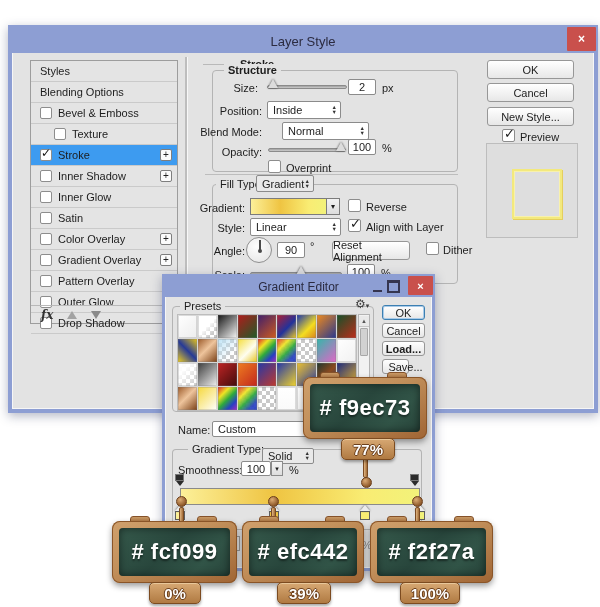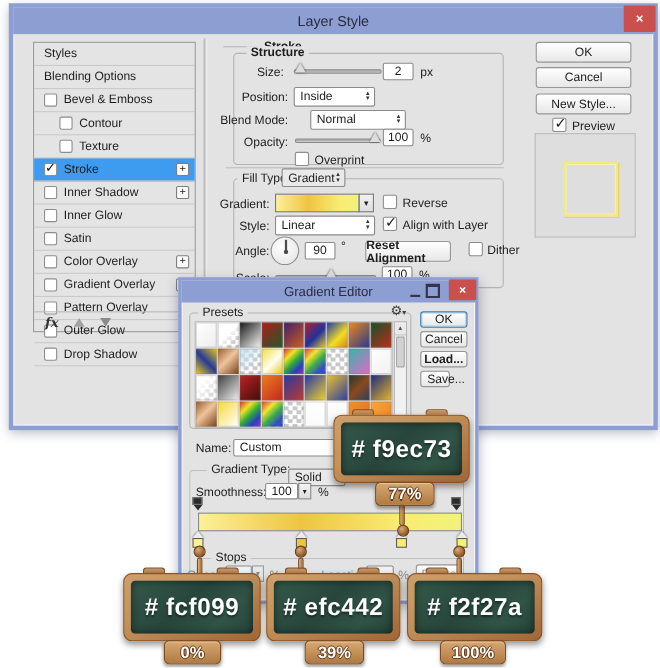--- a/index.html
+++ b/index.html
@@ -1,21 +1,21 @@
 <!DOCTYPE html>
 <html><head>
 <meta charset="utf-8">
 <style>
   html,body{margin:0;padding:0;background:#fff;}
   #stage{position:relative;width:600px;height:607px;background:#fff;overflow:hidden;
          font-family:"Liberation Sans","DejaVu Sans",sans-serif;font-size:11px;color:#1d1d1d;}
   .abs{position:absolute;}
   
   .win{position:absolute;border:4px solid #8d9ed3;background:#e3e3e3;
-       box-shadow:0 3px 10px rgba(40,50,90,.35), inset 0 0 0 1px #f6f6f6;}
+       box-shadow:0 3px 10px rgba(40,50,90,.35), inset 0 0 0 1px #f6f6f6;margin-top:22px;}
   .titlebar{position:absolute;left:0;top:0;right:0;background:#8d9ed3;display:flex;
             align-items:center;justify-content:center;color:#2b2b40;}
   .closebtn{position:absolute;background:#c9504c;color:#fff;display:flex;align-items:center;
             justify-content:center;font-weight:bold;border-radius:1px;cursor:default;}
   .mmbtn{position:absolute;color:#35354f;display:flex;align-items:flex-end;justify-content:center;}
   .max-ic{width:9px;height:8px;border:2px solid #35354f;border-top-width:3px;background:transparent;}
   .min-ic{width:9px;height:2px;background:#35354f;margin-bottom:3px;}
   
   .pbtn{position:absolute;background:linear-gradient(#ffffff,#e7e7e7);border:1px solid #979797;
         border-radius:3px;display:flex;align-items:center;justify-content:center;box-sizing:border-box;}
@@ -122,24 +122,20 @@
           </div>
           <div class="sb-item">
             <span>Blending Options</span>
           </div>
           <div class="sb-item">
             <span class="scb"></span>
             <span>Bevel &amp; Emboss</span>
           </div>
           <div class="sb-item indent">
             <span class="scb"></span>
-            <span>Contour</span>
-          </div>
-          <div class="sb-item indent">
-            <span class="scb"></span>
             <span>Texture</span>
           </div>
           <div class="sb-item sel">
             <span class="scb on"></span>
             <span>Stroke</span>
             <span class="plus">+</span>
           </div>
           <div class="sb-item">
             <span class="scb"></span>
             <span>Inner Shadow</span>
@@ -251,21 +247,21 @@
           <span>▼</span>
         </span>
     </div>
     <div class="cb on" style="left:336px;top:190px;"></div>
     <div class="lbl" style="left:354px;top:192px;">Align with Layer</div>
 
     <div class="rlbl" style="left:153px;top:216px;width:80px;">Angle:</div>
     <div id="angle-dial" style="left:234px;top:208px;"></div>
     <div class="valbox" style="left:265px;top:213px;width:28px;height:16px;">90</div>
     <div class="lbl" style="left:298px;top:211px;">°</div>
-    <div class="pbtn" style="left:320px;top:212px;width:78px;height:19px;font-weight:bold;">Reset Alignment</div>
+    <div class="pbtn" style="left:320px;top:212px;width:78px;height:19px;">Reset Alignment</div>
     <div class="cb" style="left:414px;top:213px;"></div>
     <div class="lbl" style="left:431px;top:215px;">Dither</div>
 
     <div class="rlbl" style="left:153px;top:240px;width:80px;">Scale:</div>
     <div class="track" style="left:238px;top:243px;width:92px;"></div>
     <div class="thumb" style="left:284px;top:237px;"></div>
     <div class="valbox" style="left:335px;top:235px;width:28px;height:16px;">100</div>
     <div class="lbl" style="left:369px;top:238px;">%</div>
 
     <div class="pbtn" style="left:475px;top:31px;width:87px;height:19px;">OK</div>

